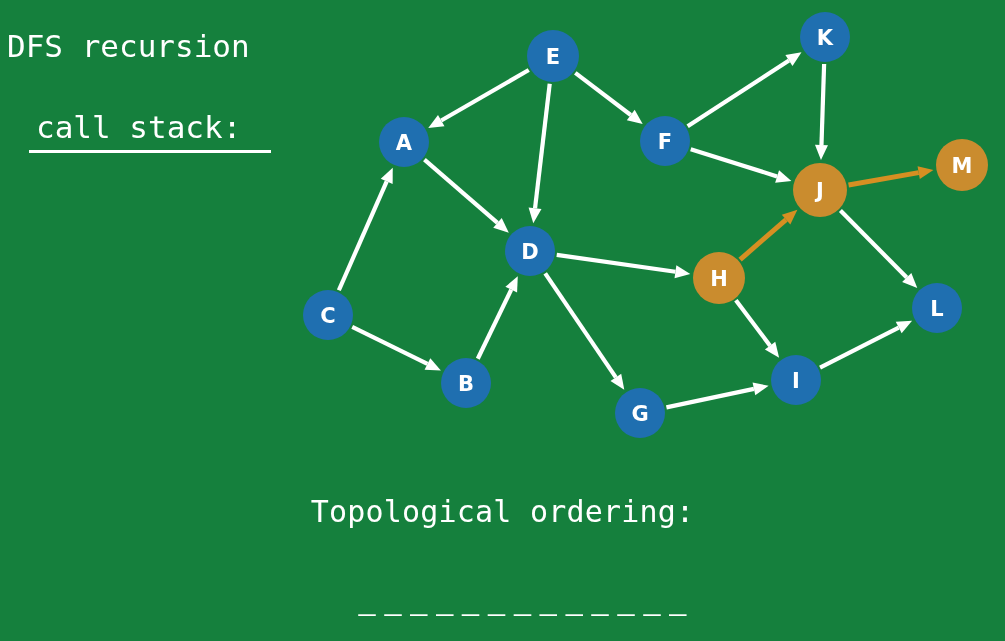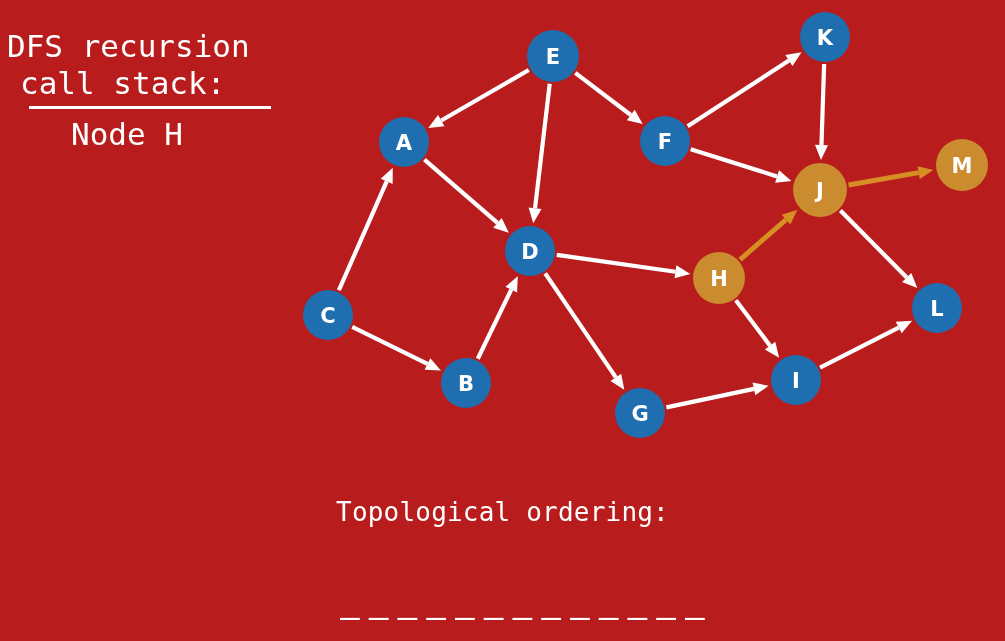--- a/index.html
+++ b/index.html
@@ -12,40 +12,40 @@
     width: 1005px;
     height: 641px;
     overflow: hidden;
     font-family: "DejaVu Sans Mono", "Liberation Mono", monospace;
     position: relative;
   }
   #stage {
     position: relative;
     width: 1005px;
     height: 641px;
-    background: #b91c1c;
+    background: #15803d;
   }
 
   
   #callstack-panel {
     position: absolute;
     left: 0px;
     top: 28px;
     width: 300px;
   }
   .cs-title {
     color: #ffffff;
     font-family: "DejaVu Sans Mono", "Liberation Mono", monospace;
     font-size: 31px;
     line-height: 37px;
     letter-spacing: 0px;
     white-space: pre;
   }
   #cs-title-1 { padding-left: 7px; }
-  #cs-title-2 { padding-left: 20px; }
+  #cs-title-2 { padding-left: 36px; margin-top: 44px; }
   .cs-rule {
     height: 3px;
     background: #ffffff;
     width: 242px;
     margin-left: 29px;
     margin-top: 4px;
   }
   #cs-frames {
     margin-top: 7px;
     padding-left: 71px;
@@ -78,47 +78,46 @@
   #topo-section {
     position: absolute;
     left: 0;
     top: 492px;
     width: 1005px;
     text-align: center;
   }
   #topo-title {
     color: #ffffff;
     font-family: "DejaVu Sans Mono", "Liberation Mono", monospace;
-    font-size: 26px;
+    font-size: 30px;
     line-height: 40px;
     white-space: pre;
     letter-spacing: 0.2px;
   }
   #topo-slots {
     margin-top: 49px;
     color: #ffffff;
-    font-family: Liberation Sans, sans-serif;
+    font-family: Liberation Serif, serif;
     font-size: 34px;
     line-height: 40px;
     white-space: pre;
     letter-spacing: 0.2px;
     padding-left: 40px;
   }
 </style>
 </head>
 <body>
 
 <div id="stage">
 
   <div id="callstack-panel">
     <div class="cs-title" id="cs-title-1">DFS recursion</div>
     <div class="cs-title" id="cs-title-2">call stack:</div>
     <div class="cs-rule"></div>
     <div id="cs-frames">
-      <div class="cs-frame">Node H</div>
     </div>
   </div>
 
   <svg id="graph-svg" width="1005" height="641">
     <g id="edge-layer">
         <g>
           <line x1="528.75" y1="70.00" x2="441.24" y2="120.50" stroke="#ffffff" stroke-width="4.2" stroke-linecap="butt"></line>
           <polygon points="428.25,128.00 437.99,114.88 444.49,126.13" fill="#ffffff"></polygon>
         </g>
         <g>

